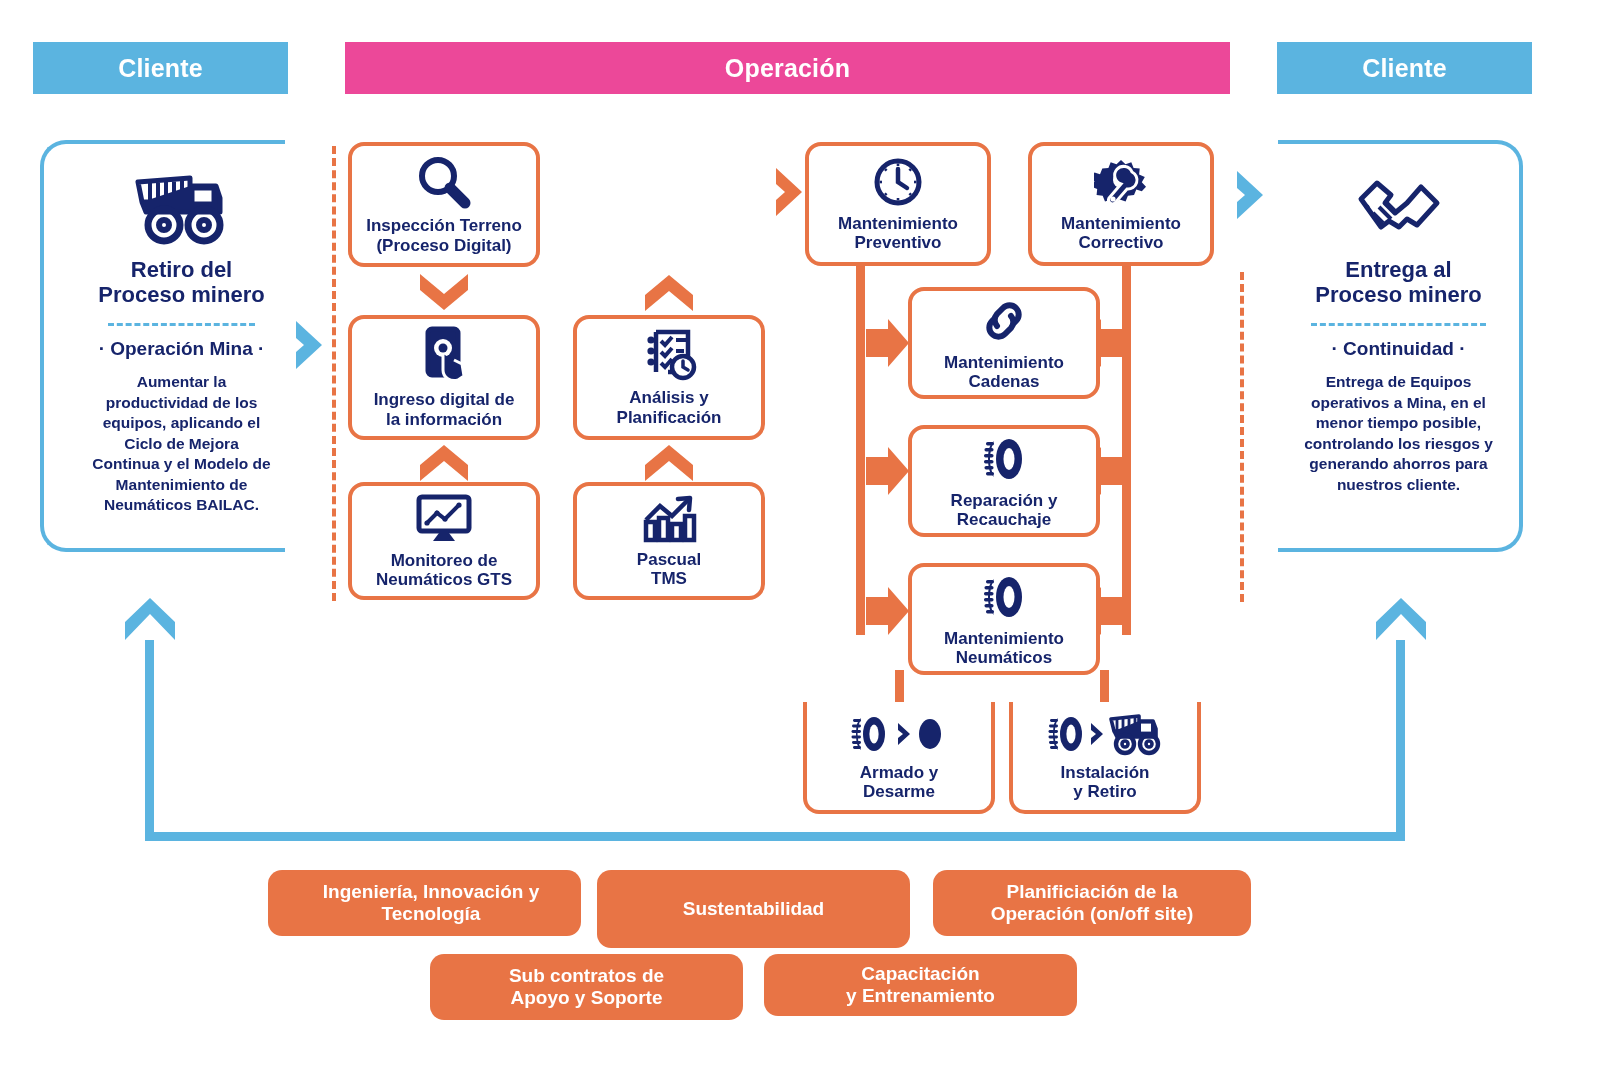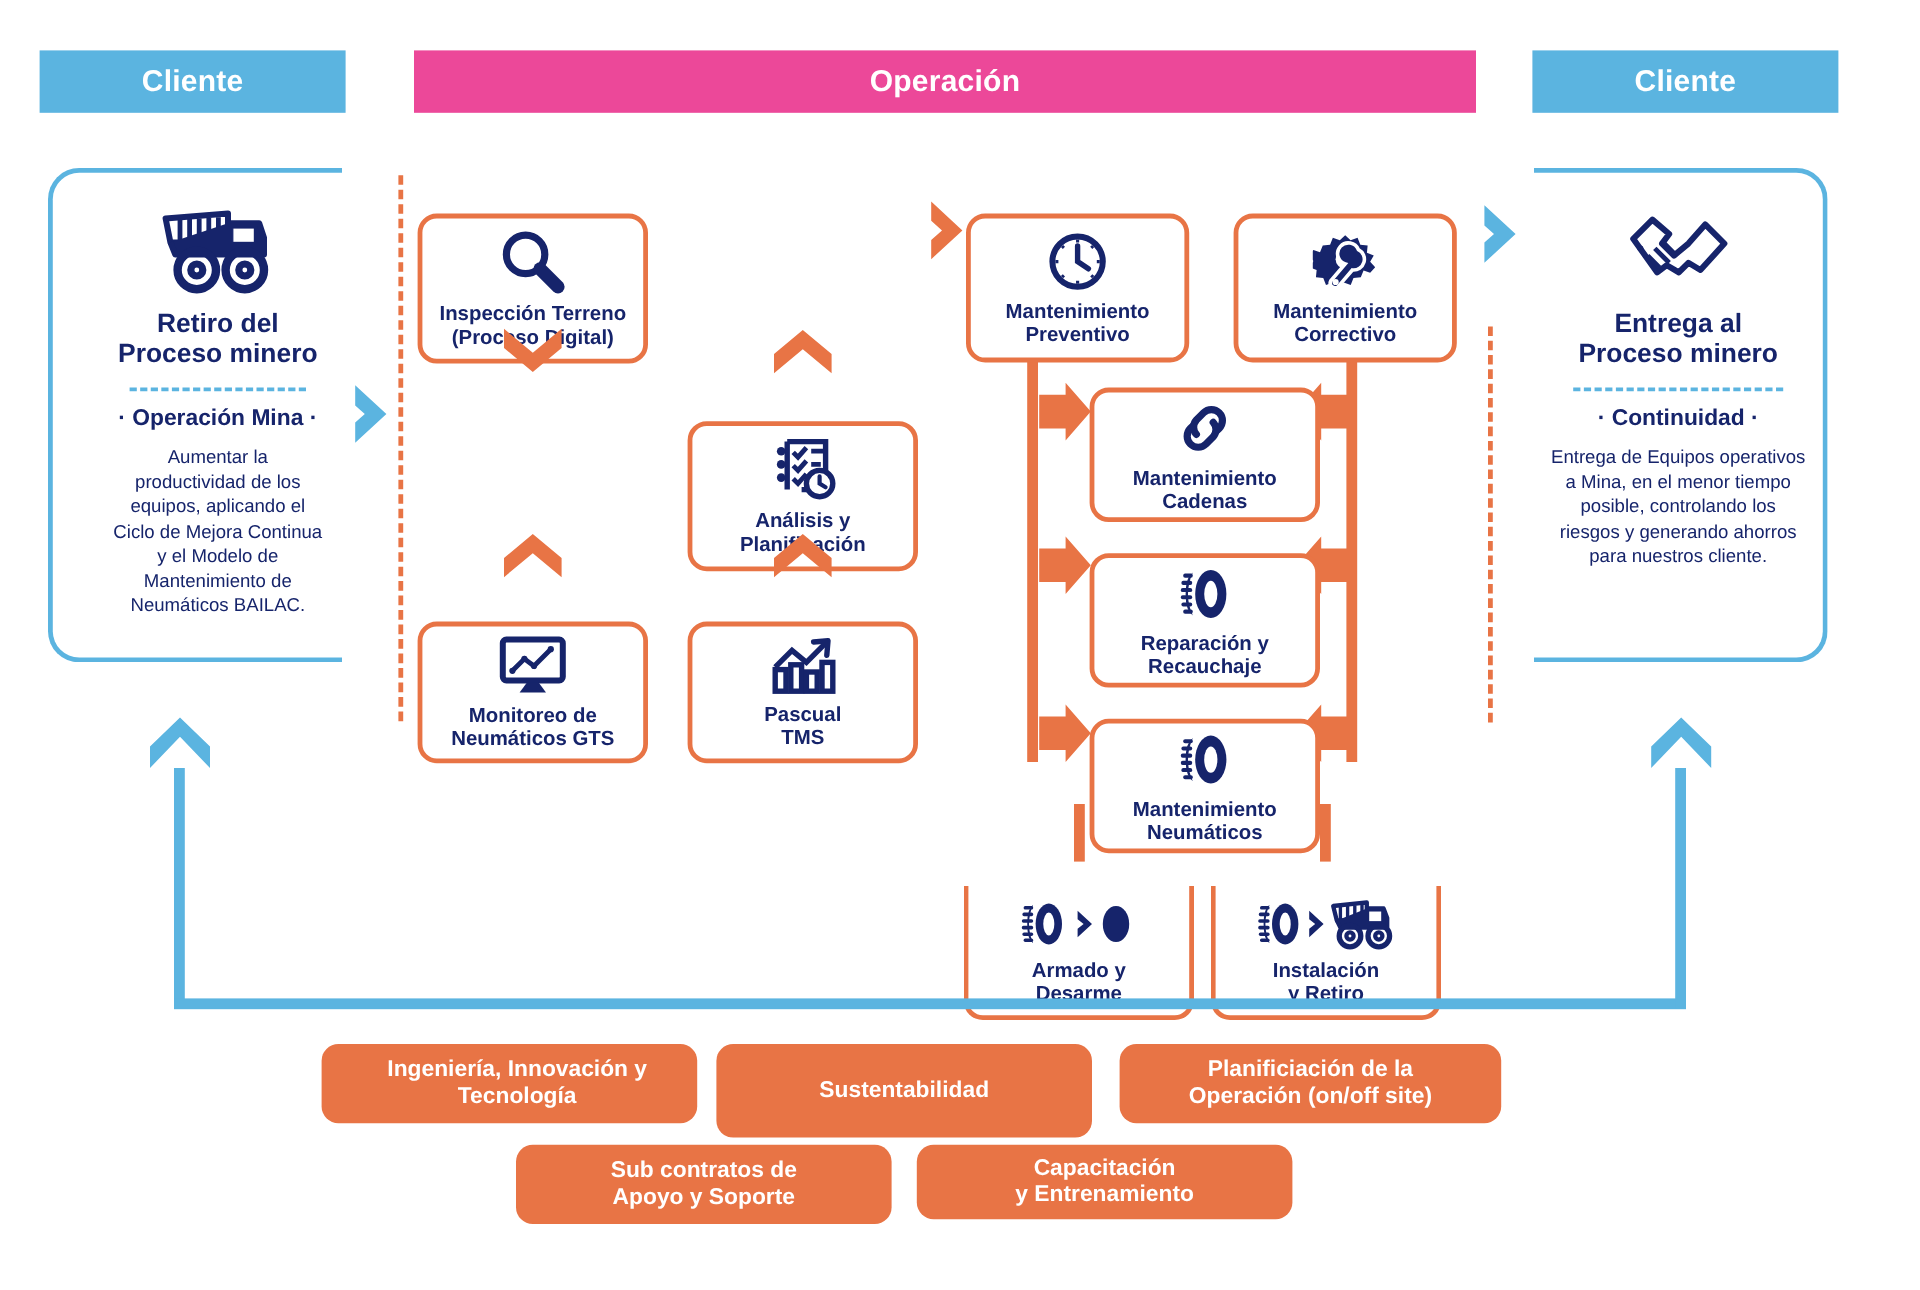--- a/index.html
+++ b/index.html
@@ -20,26 +20,26 @@
                 display:flex;flex-direction:column;align-items:center;text-align:center;
                 padding:22px 14px 10px;color:#16246B;}
   #client-left{left:40px;border:4px solid #5BB4E0;border-right:none;
                border-radius:26px 0 0 26px;padding-left:48px;}
   #client-right{left:1278px;border:4px solid #5BB4E0;border-left:none;
                border-radius:0 26px 26px 0;align-items:center;}
   .client-icon{height:86px;display:flex;align-items:center;justify-content:center;margin-bottom:6px;}
   .client-title{font-size:22px;font-weight:bold;line-height:1.12;margin-bottom:10px;}
   .dash-sep{width:82%;height:0;border-top:3px dashed #5BB4E0;margin:6px 0 12px;}
   .client-sub{font-size:19px;font-weight:bold;margin-bottom:12px;}
-  .client-body{font-size:15.5px;line-height:1.32;font-weight:normal;}
+  .client-body{font-size:15.5px;line-height:1.32;font-weight:bold;}
 
   
   .card{position:absolute;box-sizing:border-box;border:4px solid #E87445;border-radius:16px;
         background:#ffffff;display:flex;flex-direction:column;align-items:center;
-        justify-content:center;text-align:center;color:#16246B;margin-top:36px;}
+        justify-content:center;text-align:center;color:#16246B;}
   .card .ic{display:flex;align-items:center;justify-content:center;margin-bottom:6px;}
   .card .lbl{font-size:17px;font-weight:bold;line-height:1.13;padding:0 6px;}
 
   
   .card.open-top{border-top:none;border-radius:0 0 16px 16px;}
 
   
   .vdash{position:absolute;width:0;border-left:4px dashed #E87445;}
 
   
@@ -127,20 +127,34 @@
       <div>Inspección Terreno</div>
       <div>(Proceso Digital)</div>
     </div>
   </div>
   <div class="chev" style="left:418px;top:272px;">
     <svg width="52" height="40" viewBox="0 0 52 40">
         <path d="M2 2 L26 22 L50 2 L50 18 L26 38 L2 18 Z" fill="#E87445"></path>
       </svg>
   </div>
 
+  <div class="card" id="c1-1" style="left:348px;top:315px;width:192px;height:125px;">
+    <div class="ic">
+      <svg width="52" height="58" viewBox="0 0 52 58" fill="none" stroke="#16246B" stroke-width="5">
+        <rect x="10" y="3" width="30" height="46" rx="4" fill="#16246B"></rect>
+        <circle cx="25" cy="22" r="9" fill="#ffffff" stroke="none"></circle>
+        <circle cx="25" cy="22" r="4.5" fill="#16246B" stroke="none"></circle>
+        <path d="M25 28 L25 44 C25 52 33 56 40 54 L46 50 L44 38 L36 34" fill="#16246B" stroke="#ffffff" stroke-width="3"></path>
+      </svg>
+    </div>
+    <div class="lbl">
+      <div>Ingreso digital de</div>
+      <div>la información</div>
+    </div>
+  </div>
   <div class="chev" style="left:418px;top:443px;">
     <svg width="52" height="40" viewBox="0 0 52 40">
         <path d="M2 38 L26 18 L50 38 L50 22 L26 2 L2 22 Z" fill="#E87445"></path>
       </svg>
   </div>
 
   <div class="card" id="c1-2" style="left:348px;top:482px;width:192px;height:118px;">
     <div class="ic">
       <svg width="62" height="52" viewBox="0 0 62 52" fill="none" stroke="#16246B" stroke-width="5">
         <rect x="6" y="4" width="50" height="34" rx="3"></rect>

